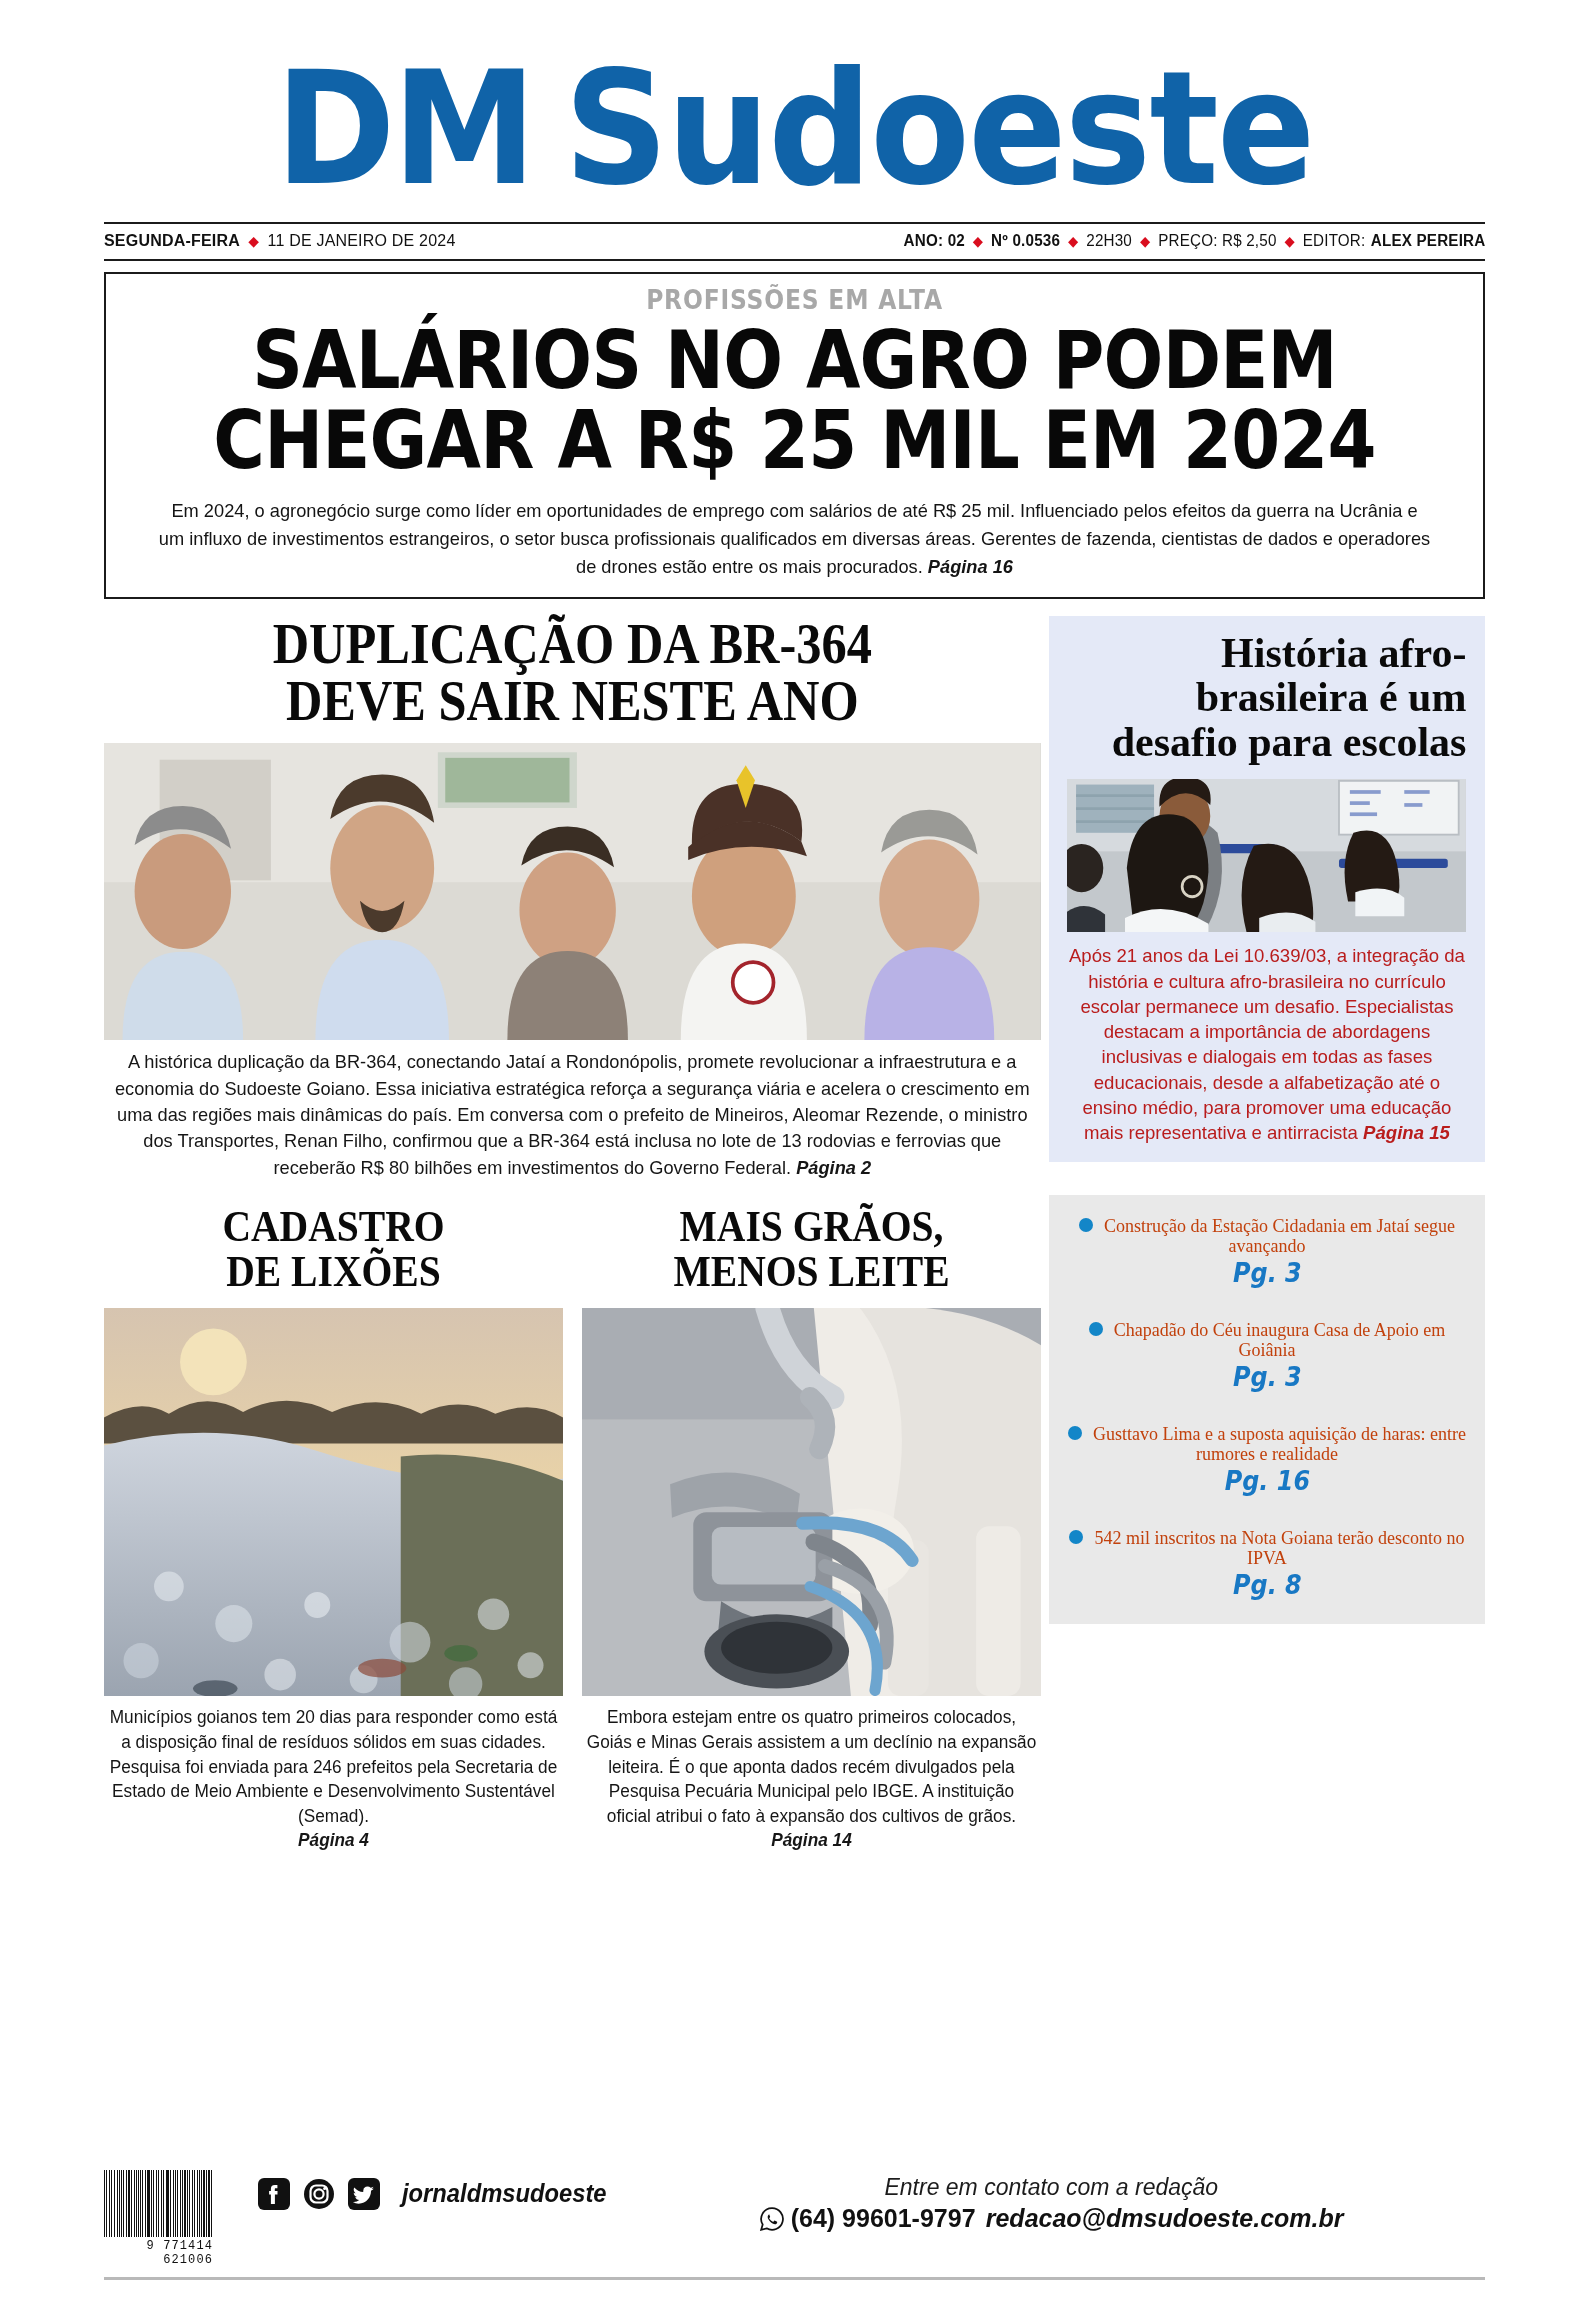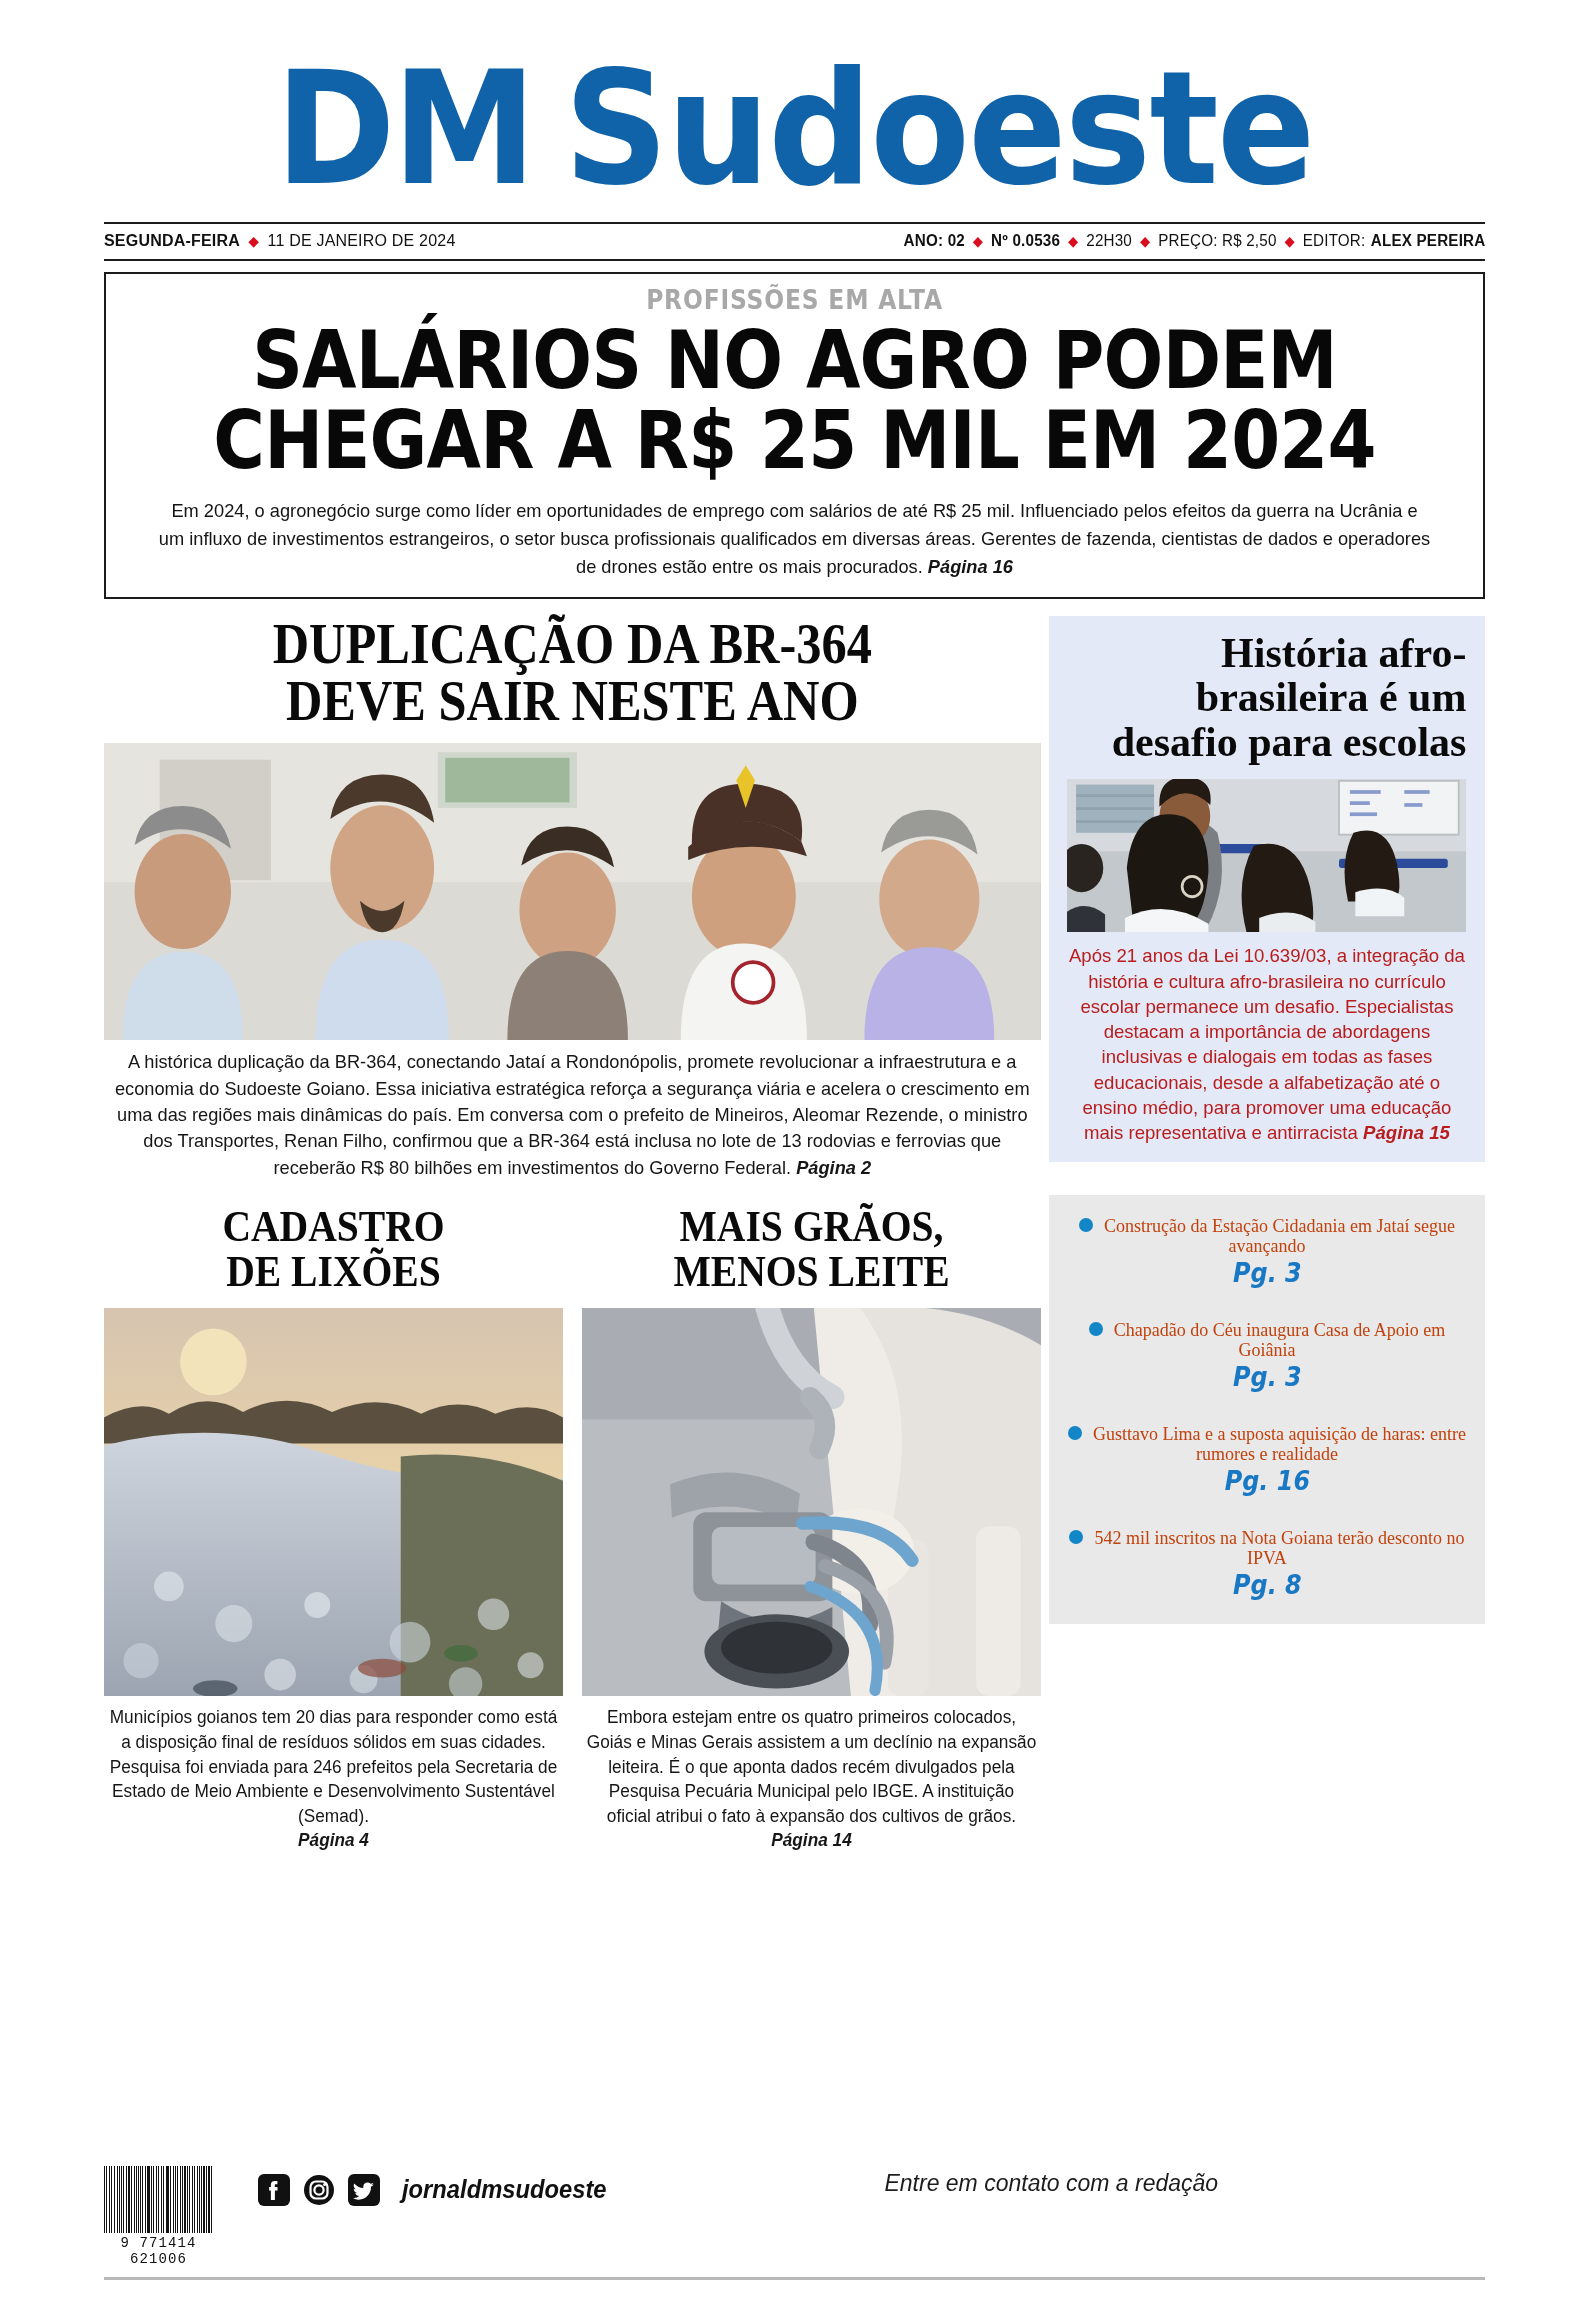--- a/index.html
+++ b/index.html
@@ -152,22 +152,22 @@
     position:absolute; left:104px; right:104px; bottom:33px;
     border-top:none;
     display:flex; align-items:flex-start;
   }
   .footer-rule { position:absolute; left:104px; right:104px; bottom:20.4px; height:2.8px; background:#b9b9b9; }
   .barcode { width:109px; }
   .bars { height:67px; display:flex; align-items:flex-end; }
   .bars i { display:block; background:#111; height:67px; margin-right:1.4px; }
   .barnum {
     font-family:"Liberation Mono", monospace;
-    font-size:14px; letter-spacing:1.1px; margin-top:1.9px; color:#111;
-    text-align:center;
+    font-size:12px; letter-spacing:1.1px; margin-top:1.9px; color:#111;
+    text-align:right;
   }
   .social { display:flex; align-items:center; margin-left:45px; margin-top:7.4px; }
   .sicon { width:32px; height:32px; margin-right:13px; fill:#111; }
   .handle {
     font-style:italic; font-weight:bold; font-size:25px; margin-left:9.3px; color:#111;
     transform:scaleX(0.95); transform-origin:left center;
   }
   .contact { flex:1; text-align:center; margin-top:3.7px; }
   .contact .c1 { font-style:italic; font-size:23px; color:#1c1c1c; }
   .contact .c2 {
@@ -480,18 +480,26 @@
           <circle cx="21.6" cy="10.6" r="1.5" fill="#fff"></circle>
         </svg>
       <svg class="sicon" viewBox="0 0 32 32">
           <rect width="32" height="32" rx="6" fill="#111"></rect>
           <path d="M26 10.4c-.8.35-1.6.58-2.5.7a4.3 4.3 0 0 0 1.9-2.4c-.85.5-1.8.87-2.8 1.06A4.35 4.35 0 0 0 15.2 13c0 .35.04.68.1 1-3.6-.2-6.8-1.9-9-4.6-.4.66-.6 1.4-.6 2.2 0 1.5.77 2.84 1.94 3.62-.7-.02-1.37-.22-1.95-.54v.06c0 2.1 1.5 3.86 3.5 4.26-.37.1-.75.15-1.15.15-.28 0-.55-.03-.82-.08a4.36 4.36 0 0 0 4.06 3.03 8.74 8.74 0 0 1-5.4 1.86c-.35 0-.7-.02-1.03-.06A12.3 12.3 0 0 0 10.6 25.7c8 0 12.4-6.65 12.4-12.4v-.57A8.85 8.85 0 0 0 26 10.4z" fill="#fff"></path>
         </svg>
       <span class="handle">jornaldmsudoeste</span>
     </div>
     <div class="contact">
       <div class="c1">Entre em contato com a redação</div>
+      <div class="c2">
+        <svg class="wa" viewBox="0 0 24 24">
+            <path d="M12 2a10 10 0 0 0-8.6 15.1L2 22l5-1.4A10 10 0 1 0 12 2z"></path>
+            <path d="M8.8 7.6c.3 0 .5.1.7.5l.7 1.5c.1.3.1.5-.1.8l-.5.6c-.2.2-.2.4 0 .7a8 8 0 0 0 3.2 2.8c.3.1.5.1.7-.1l.6-.7c.2-.3.4-.3.7-.2l1.5.7c.4.2.5.4.5.7 0 1-1 1.9-2 1.9-2.6 0-6.8-4-6.8-6.7 0-1 .8-2.5 1.8-2.5z" stroke-width="0" fill="#111"></path>
+          </svg>
+        <span class="ph">(64) 99601-9797</span>
+        <span class="em">redacao@dmsudoeste.com.br</span>
+      </div>
     </div>
   </div>
   <div class="footer-rule"></div>
 
 </div>
 
 
 </body></html>

